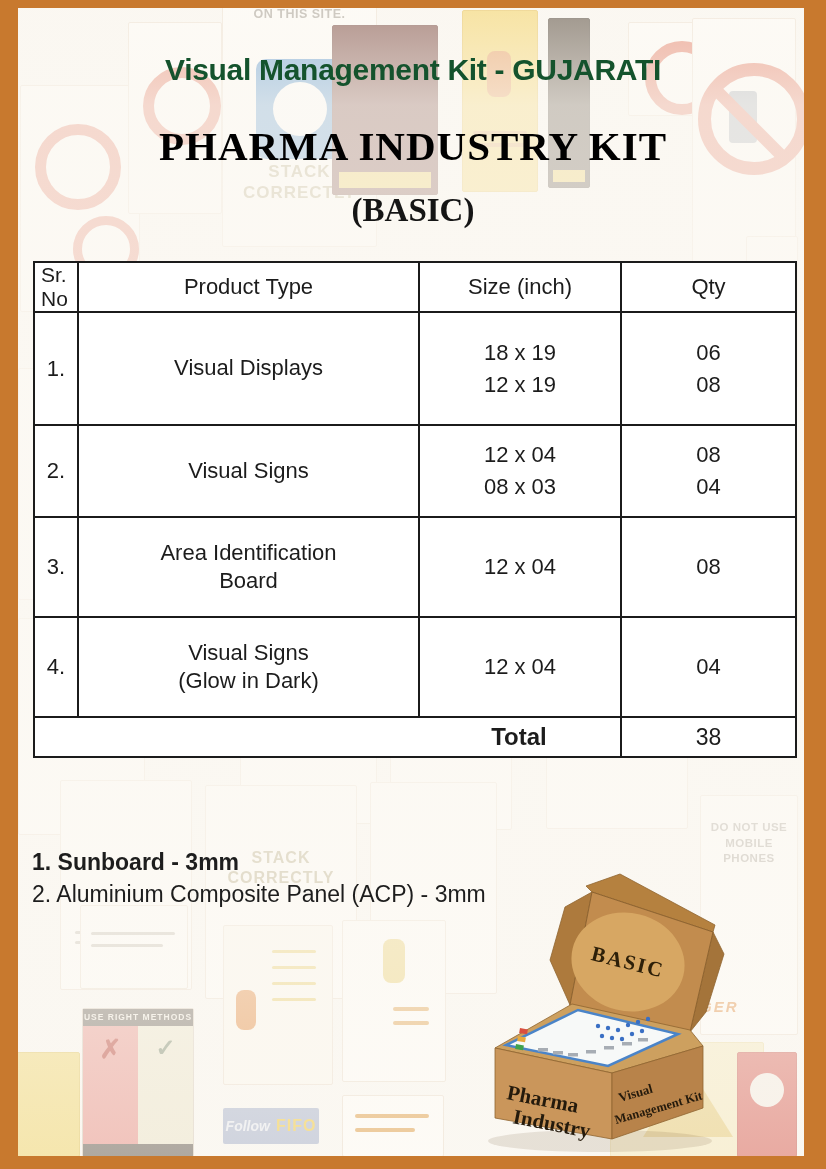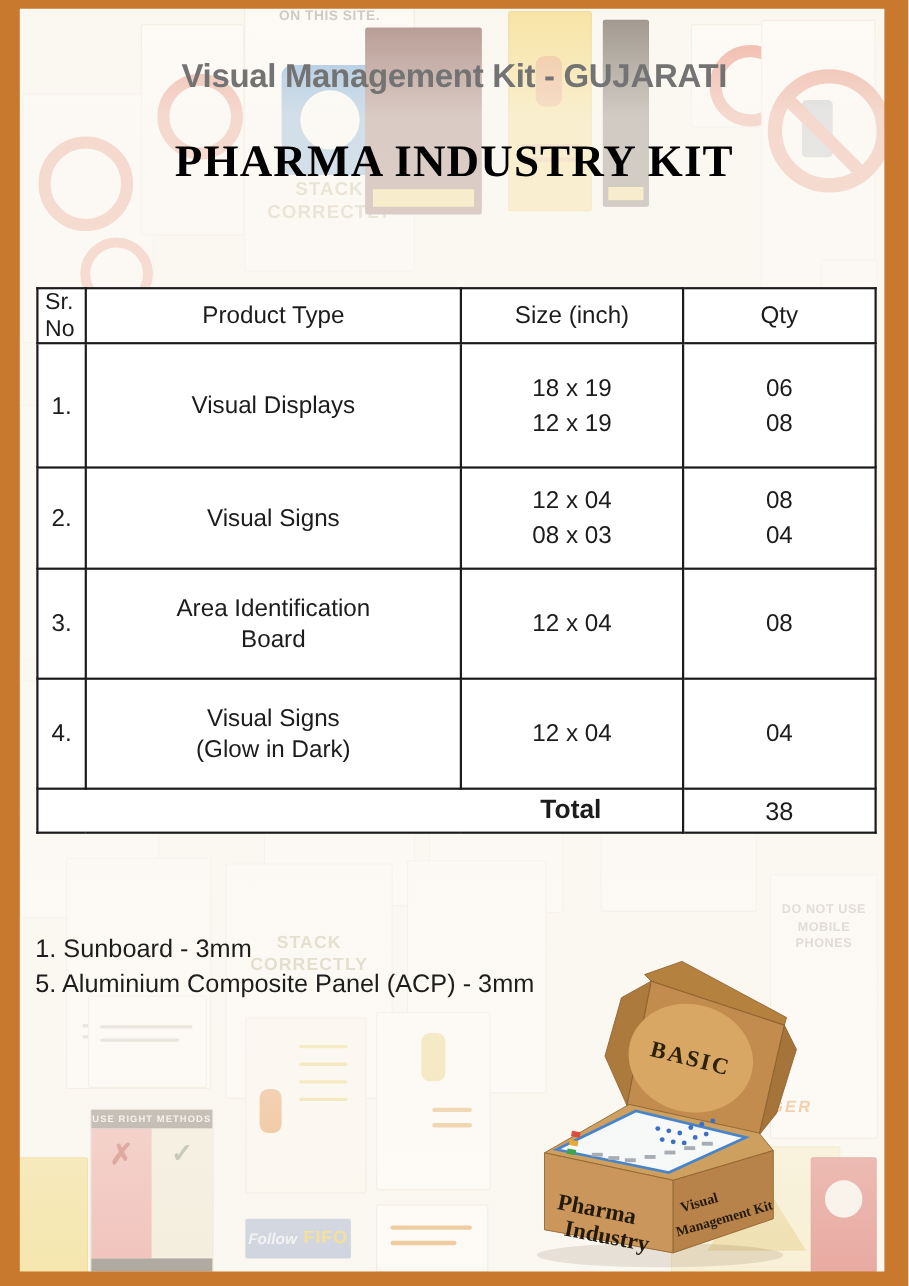--- a/index.html
+++ b/index.html
@@ -41,21 +41,21 @@
   .bg-wash{position:absolute;inset:0;z-index:1;pointer-events:none;
      background:linear-gradient(180deg,
        rgba(251,248,242,.50) 0%,
        rgba(251,248,242,.78) 9%,
        rgba(251,248,242,.85) 55%,
        rgba(251,248,242,.66) 84%,
        rgba(251,248,242,.46) 100%);}
   
   .content{position:absolute;inset:0;z-index:10;}
   .page-title{position:absolute;left:0;right:0;top:53px;text-align:center;
-      font-size:30px;font-weight:bold;letter-spacing:-.3px;color:#737373;}
+      font-size:30px;font-weight:bold;letter-spacing:-.3px;color:#14532d;}
   .kit-title{position:absolute;left:0;right:0;top:122px;text-align:center;
       font-family:"Liberation Serif",serif;font-size:41px;font-weight:bold;letter-spacing:1px;color:#000000;}
   .kit-variant{position:absolute;left:0;right:0;top:192px;text-align:center;
       font-family:"Liberation Serif",serif;font-size:33px;font-weight:bold;color:#151515;}
   table.kit-table{position:absolute;left:33px;top:261px;width:762px;border-collapse:collapse;
       table-layout:fixed;background:#fff;color:#1c1c1c;font-size:22px;}
   .kit-table th,.kit-table td{border:2px solid #1b1b1b;text-align:center;vertical-align:middle;
       font-weight:normal;padding:0;line-height:1.45;}
   .kit-table .sr-h{text-align:left;padding-left:6px;line-height:1.15;font-size:21px;}
   .kit-table .product-cell{white-space:pre-line;line-height:1.3;}
@@ -174,20 +174,21 @@
     <div class="tile" style="left:16px;top:1052px;width:62px;height:103px;background:#f0d671;border-color:#e2c55c;"></div>
     <div class="tile" style="left:737px;top:1052px;width:58px;height:103px;background:#d8655a;border-color:#c85a4f;">
       <div style="position:absolute;left:12px;top:20px;width:34px;height:34px;border-radius:50%;background:#f4ece2;"></div>
     </div>
   </div>
   <div class="bg-wash"></div>
 
   <div class="content">
     <div class="page-title">Visual Management Kit - GUJARATI</div>
     <div class="kit-title">PHARMA INDUSTRY KIT</div>
+    <div class="kit-variant">(BASIC)</div>
 
     <table class="kit-table">
       <colgroup>
           <col style="width:44px">
           <col style="width:341px">
           <col style="width:202px">
           <col style="width:175px">
         </colgroup>
       <thead>
         <tr style="height:42px">
@@ -238,22 +239,22 @@
         </tr>
         <tr style="height:40px">
           <td colspan="3">
             <div class="total-inner">Total</div>
           </td>
           <td style="font-size:23px;">38</td>
         </tr>
       </tbody>
     </table>
 
-    <div class="material-item" style="top:849px;">1. Sunboard - 3mm</div>
-    <div class="material-item" style="top:881px;">5. Aluminium Composite Panel  (ACP) - 3mm</div>
+    <div class="material-item" style="top:849px;font-weight:bold;">1. Sunboard - 3mm</div>
+    <div class="material-item" style="top:881px;">2. Aluminium Composite Panel  (ACP) - 3mm</div>
 
     <svg class="kit-box" viewBox="0 0 300 292">
       <ellipse cx="132" cy="279" rx="112" ry="11" fill="rgba(100,70,40,0.13)"></ellipse>
 
       <g>
         <polygon points="124,30 102,143 82,98 97,45" fill="#ad7a3d" stroke="#8f6430" stroke-width="0.8"></polygon>
         <polygon points="245,70 256,92 238,150 222,170" fill="#a4743a" stroke="#8f6430" stroke-width="0.8"></polygon>
         <polygon points="118,24 152,12 247,63 245,70 124,30" fill="#b5813f" stroke="#8f6430" stroke-width="0.8"></polygon>
         <polygon points="124,30 245,70 222,170 102,143" fill="#c28c4e" stroke="#8f6430" stroke-width="1"></polygon>
         <ellipse cx="160" cy="100" rx="57" ry="49" fill="#d7a763" transform="rotate(14 160 100)"></ellipse>

